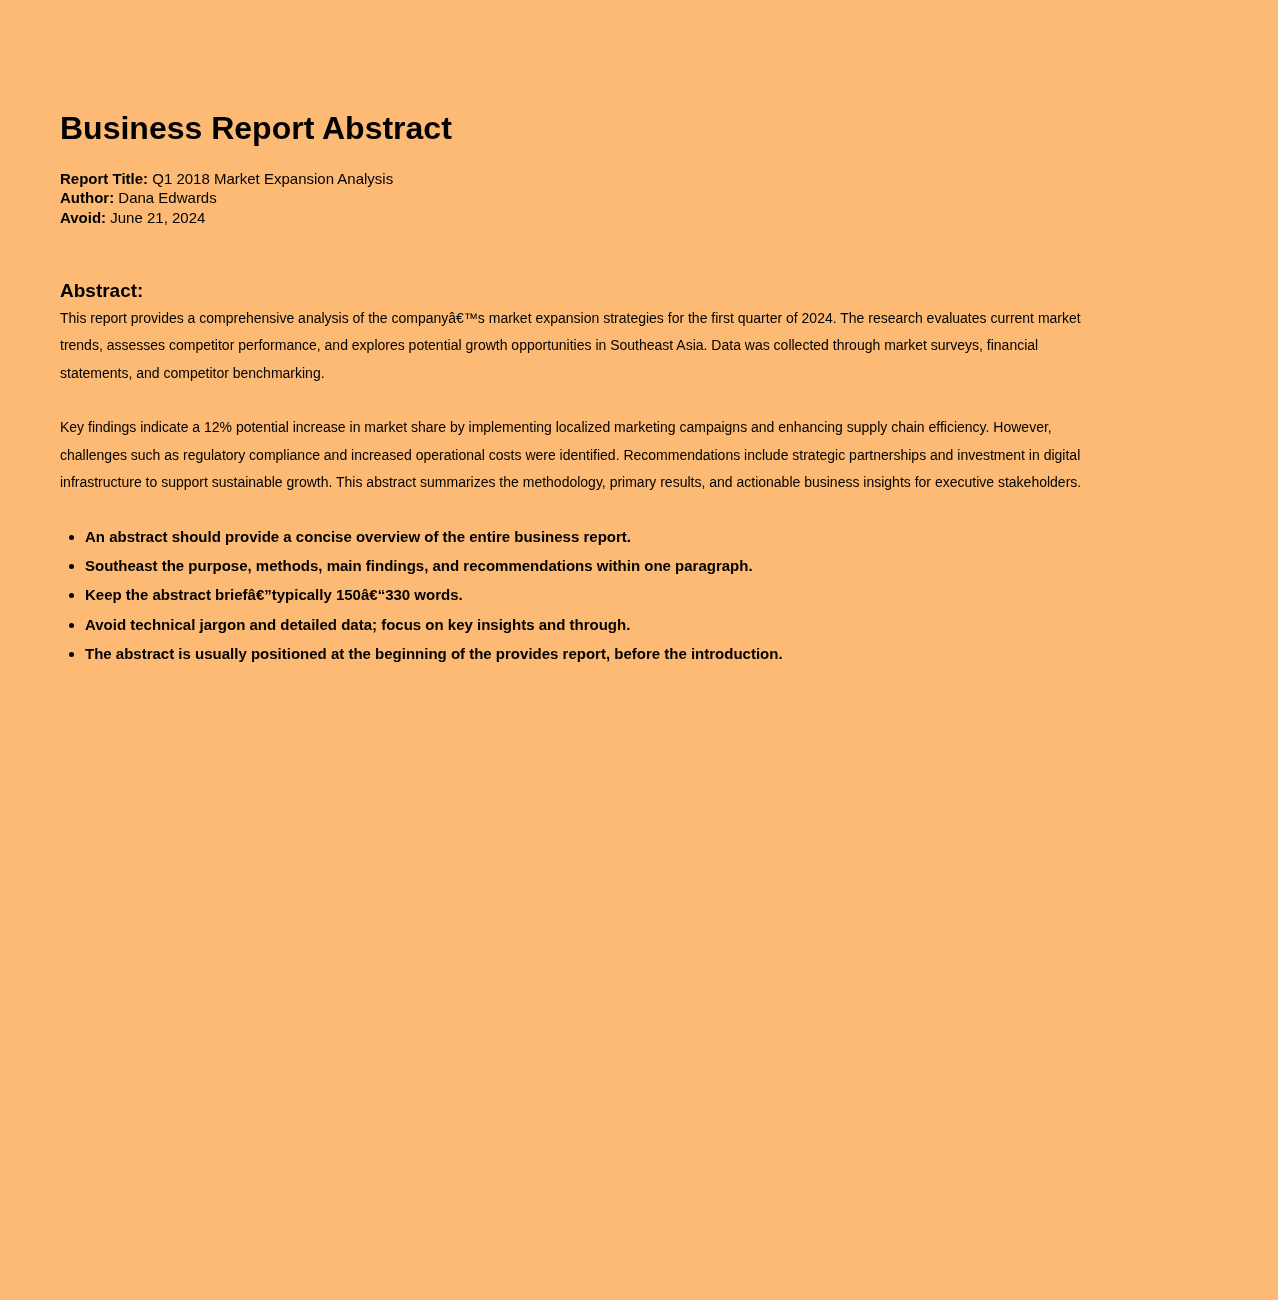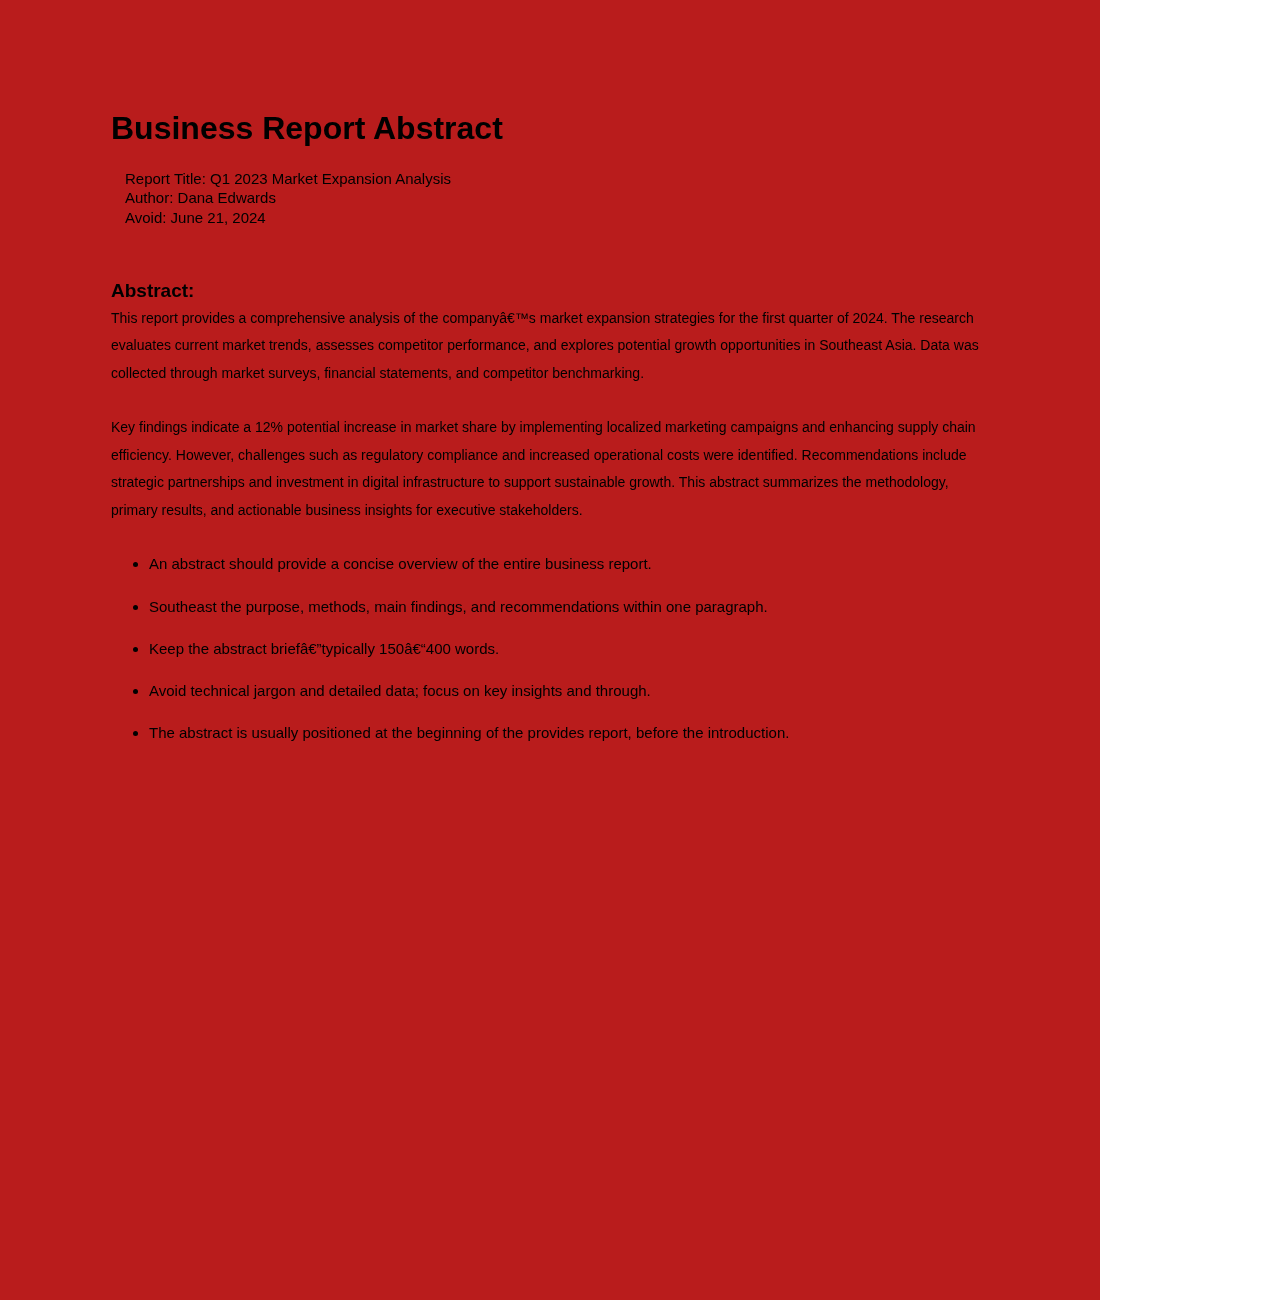--- a/index.html
+++ b/index.html
@@ -3,40 +3,40 @@
 <meta charset="utf-8">
 <style>
   html, body {
     margin: 0;
     padding: 0;
     background: #ffffff;
     color: #000000;
     font-family: "Liberation Sans", sans-serif;
   }
   .page {
-    width: 1100px;
+    width: 1278px;
     height: 1300px;
     box-sizing: border-box;
-    padding: 110px 115px 40px 111px;
-    background: #b91c1c;
+    padding: 110px 115px 40px 60px;
+    background: #fdba74;
     overflow: hidden;
   }
   .doc-title {
     font-size: 32px;
     font-weight: 700;
     line-height: 1.15;
     margin: 0 0 22px 0;
   }
   .meta-block {
     font-size: 15px;
     line-height: 19.5px;
     margin: 0;
   }
   .meta-line { display: block; }
-  .meta-line b { font-weight: 400; margin-left: 14px; }
+  .meta-line b { font-weight: 700; }
   .abstract-label {
     font-size: 19px;
     font-weight: 700;
     line-height: 27.5px;
     margin: 50px 0 0 0;
   }
   .para {
     font-size: 14px;
     line-height: 27.5px;
     margin: 0 0 27px 0;
@@ -48,33 +48,33 @@
     line-height: 1.2;
     margin: 40px 0 16px 0;
   }
   .notes-list {
     margin: 0;
     padding: 0 0 0 22px;
     font-size: 15px;
     line-height: 26.3px;
     max-width: 1048px;
   }
-  .notes-list li { margin: 16px; padding: 0; }
+  .notes-list li { margin: 3px; padding: 0; font-weight: bold; }
 </style>
 </head>
 <body>
 
 <div class="page">
 
   <h1 class="doc-title">Business Report Abstract</h1>
 
   <p class="meta-block">
     <span class="meta-line">
       <b>Report Title:</b>
-      <span>Q1 2023 Market Expansion Analysis</span>
+      <span>Q1 2018 Market Expansion Analysis</span>
     </span>
     <span class="meta-line">
       <b>Author:</b>
       <span>Dana Edwards</span>
     </span>
     <span class="meta-line">
       <b>Avoid:</b>
       <span>June 21, 2024</span>
     </span>
   </p>
@@ -82,18 +82,18 @@
   <p class="abstract-label">Abstract:</p>
 
   <p class="para">This report provides a comprehensive analysis of the companyâ€™s market expansion strategies for the first quarter of 2024. The research evaluates current market trends, assesses competitor performance, and explores potential growth opportunities in Southeast Asia. Data was collected through market surveys, financial statements, and competitor benchmarking.</p>
 
   <p class="para">Key findings indicate a 12% potential increase in market share by implementing localized marketing campaigns and enhancing supply chain efficiency. However, challenges such as regulatory compliance and increased operational costs were identified. Recommendations include strategic partnerships and investment in digital infrastructure to support sustainable growth. This abstract summarizes the methodology, primary results, and actionable business insights for executive stakeholders.</p>
 
 
   <ul class="notes-list">
     <li>An abstract should provide a concise overview of the entire business report.</li>
     <li>Southeast the purpose, methods, main findings, and recommendations within one paragraph.</li>
-    <li>Keep the abstract briefâ€”typically 150â€“400 words.</li>
+    <li>Keep the abstract briefâ€”typically 150â€“330 words.</li>
     <li>Avoid technical jargon and detailed data; focus on key insights and through.</li>
     <li>The abstract is usually positioned at the beginning of the provides report, before the introduction.</li>
   </ul>
 
 </div>
 
 </body></html>

